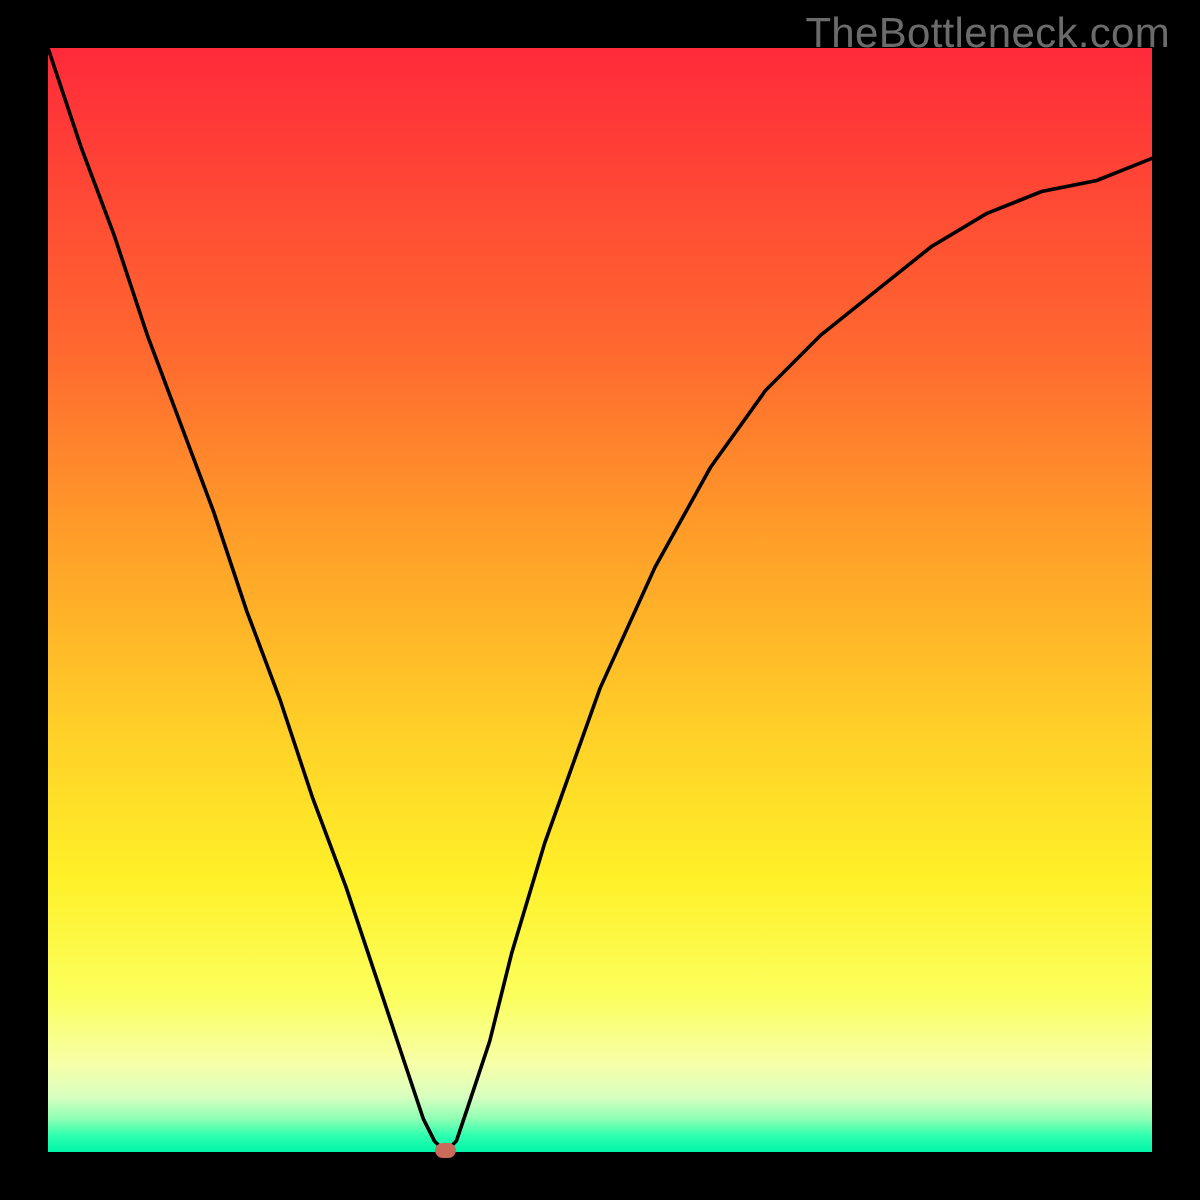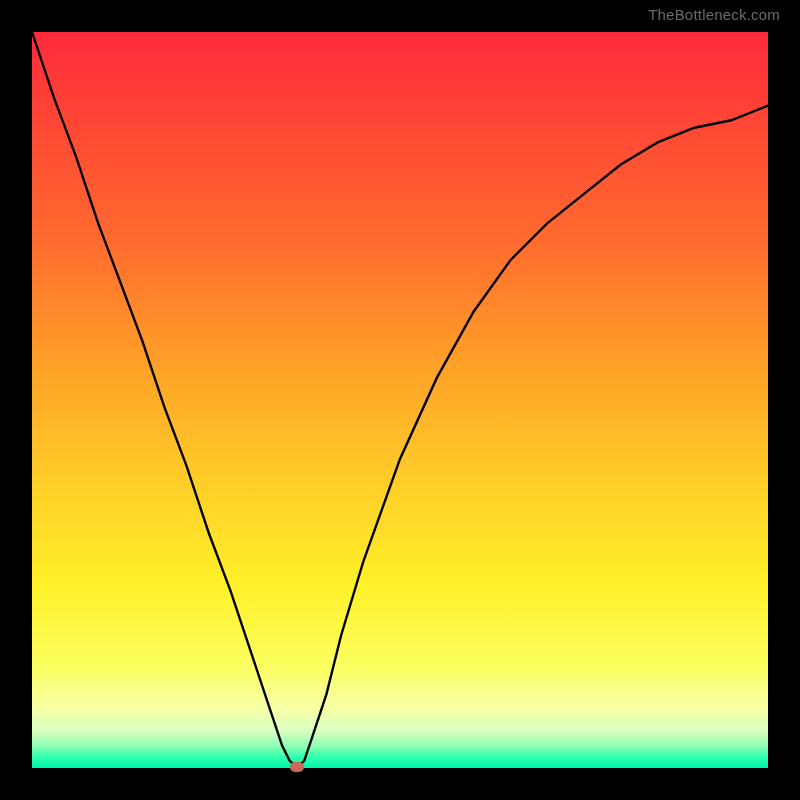--- a/index.html
+++ b/index.html
@@ -38,21 +38,21 @@
       #8effb4 97%,
       #2fffb0 98.5%,
       #00f5a8 100%
     );
   }
   .watermark {
     position: absolute;
     top: 6px;
     right: 20px;
     color: #6b6b6b;
-    font-size: 15px;
+    font-size: 28px;
     letter-spacing: 0.2px;
     user-select: none;
   }
   svg.curve {
     position: absolute;
     left: 0;
     top: 0;
     width: 736px;
     height: 736px;
   }

